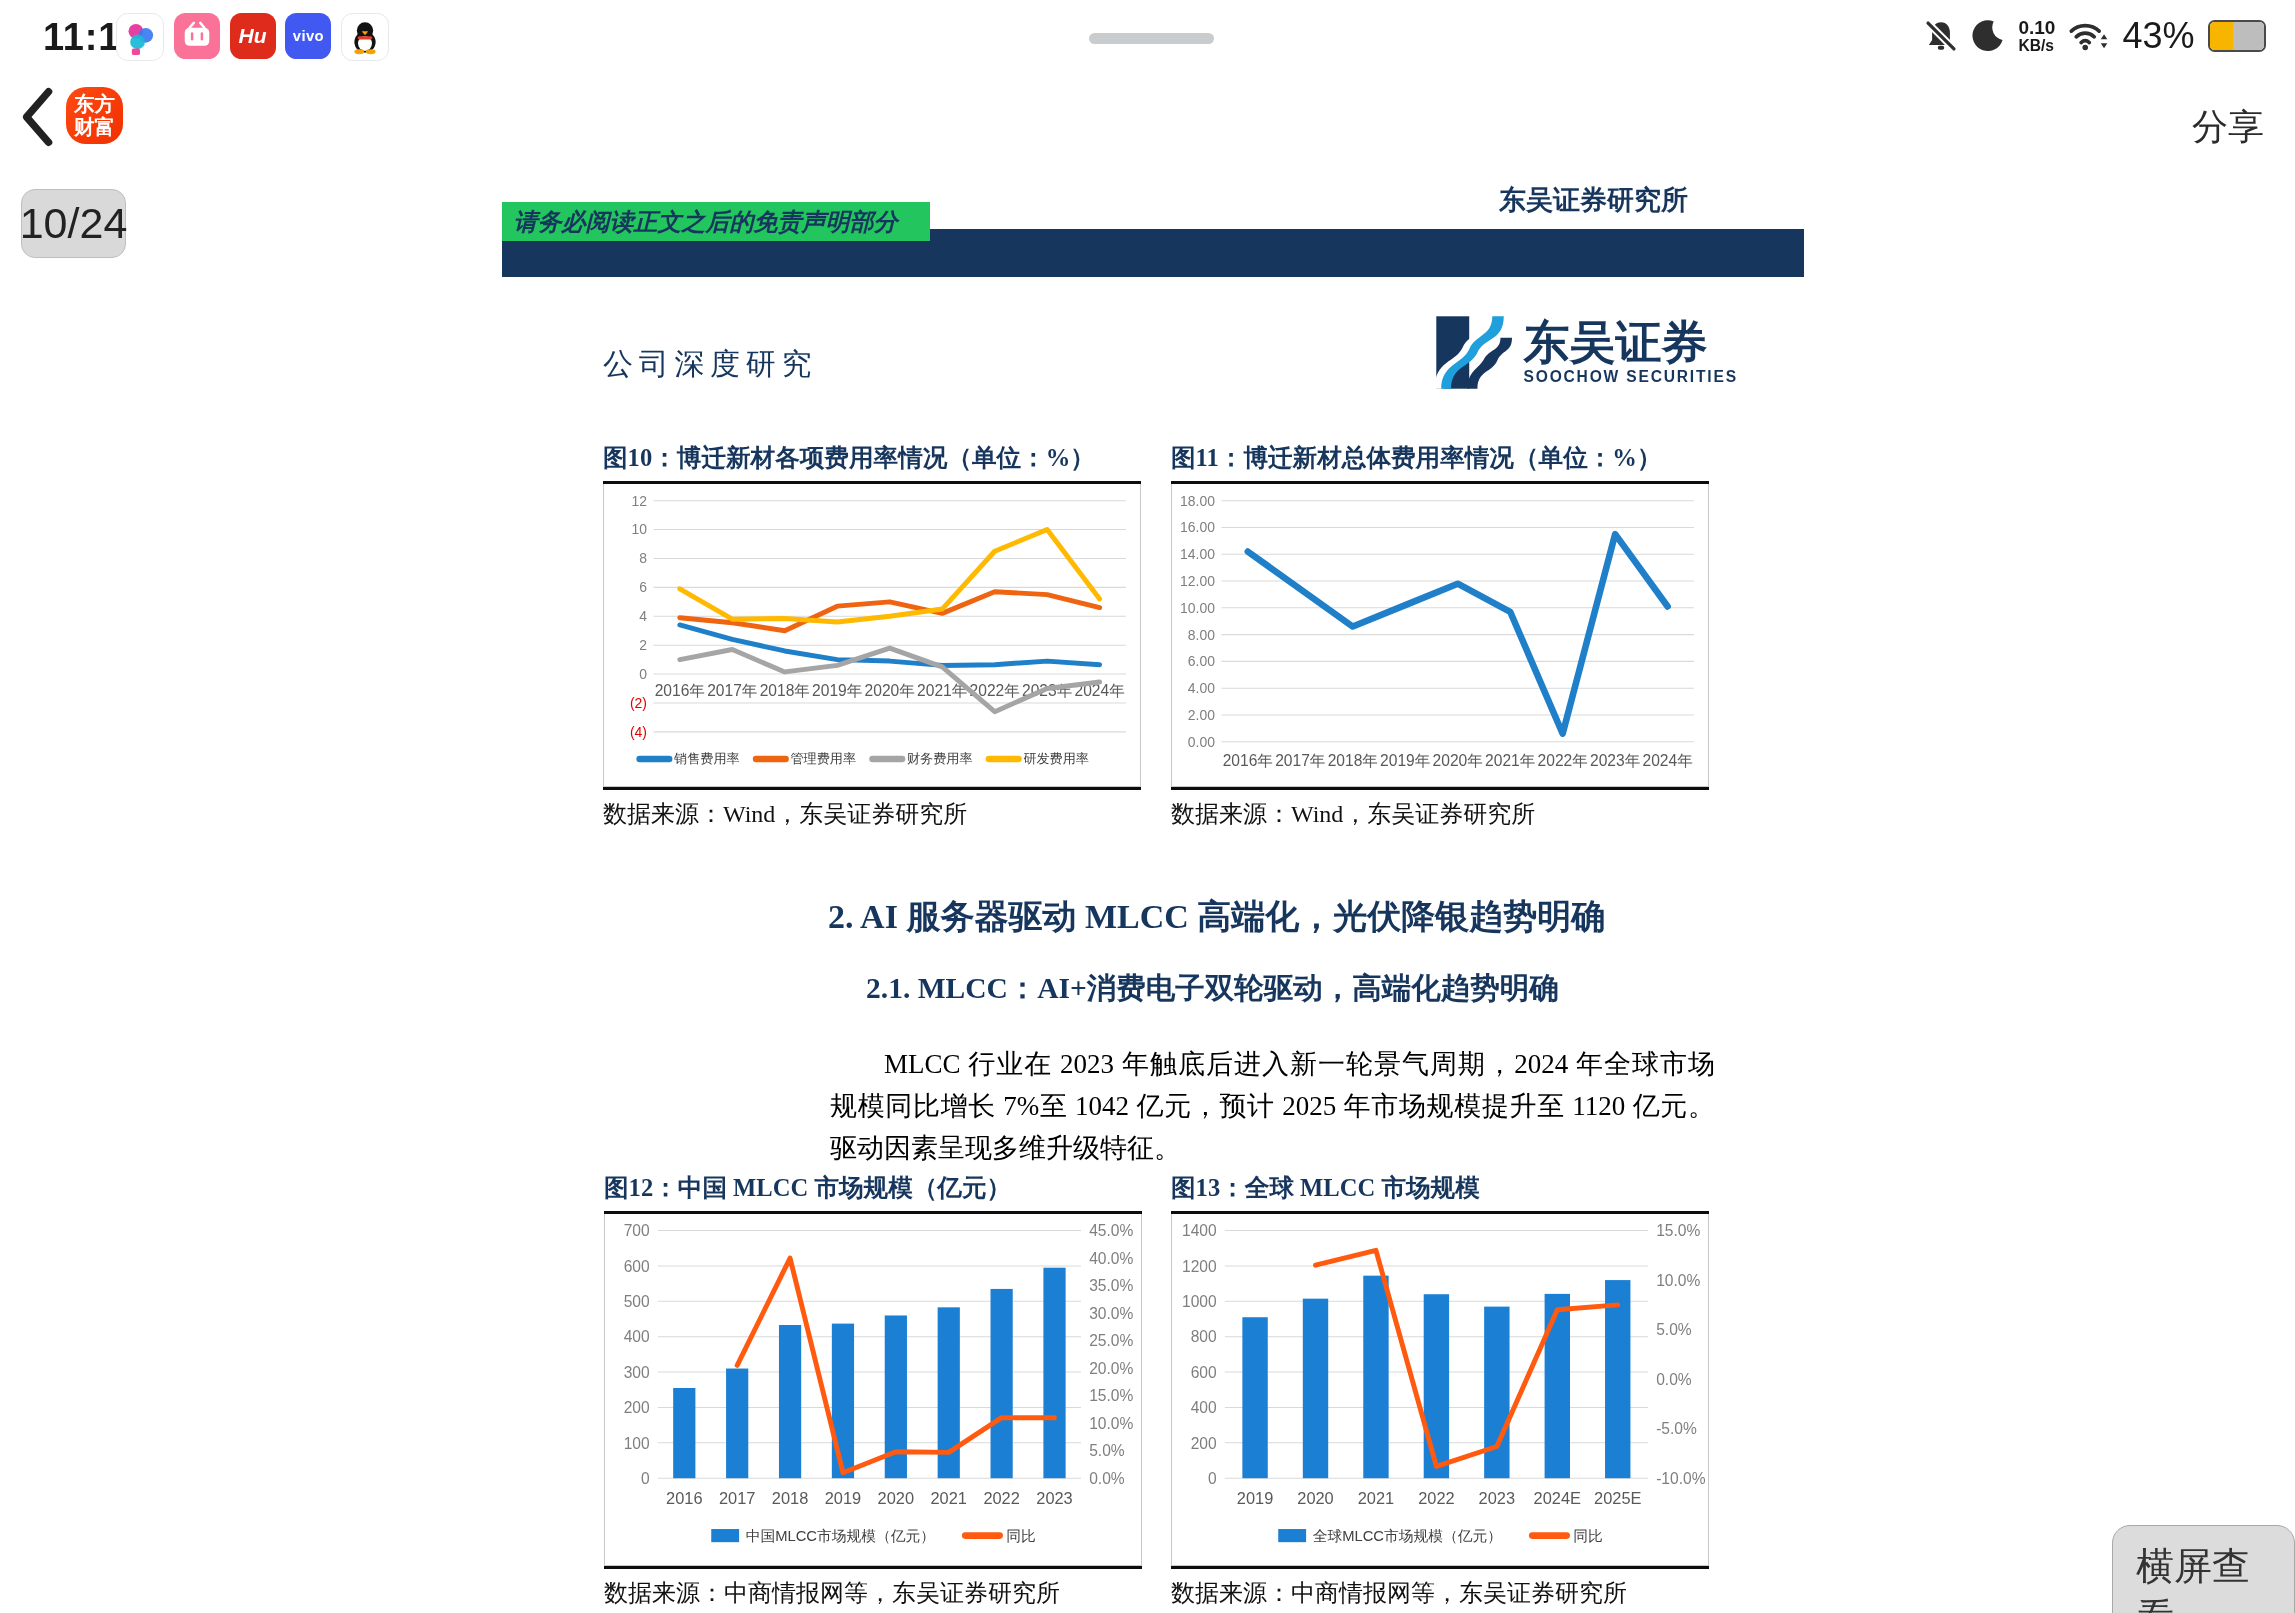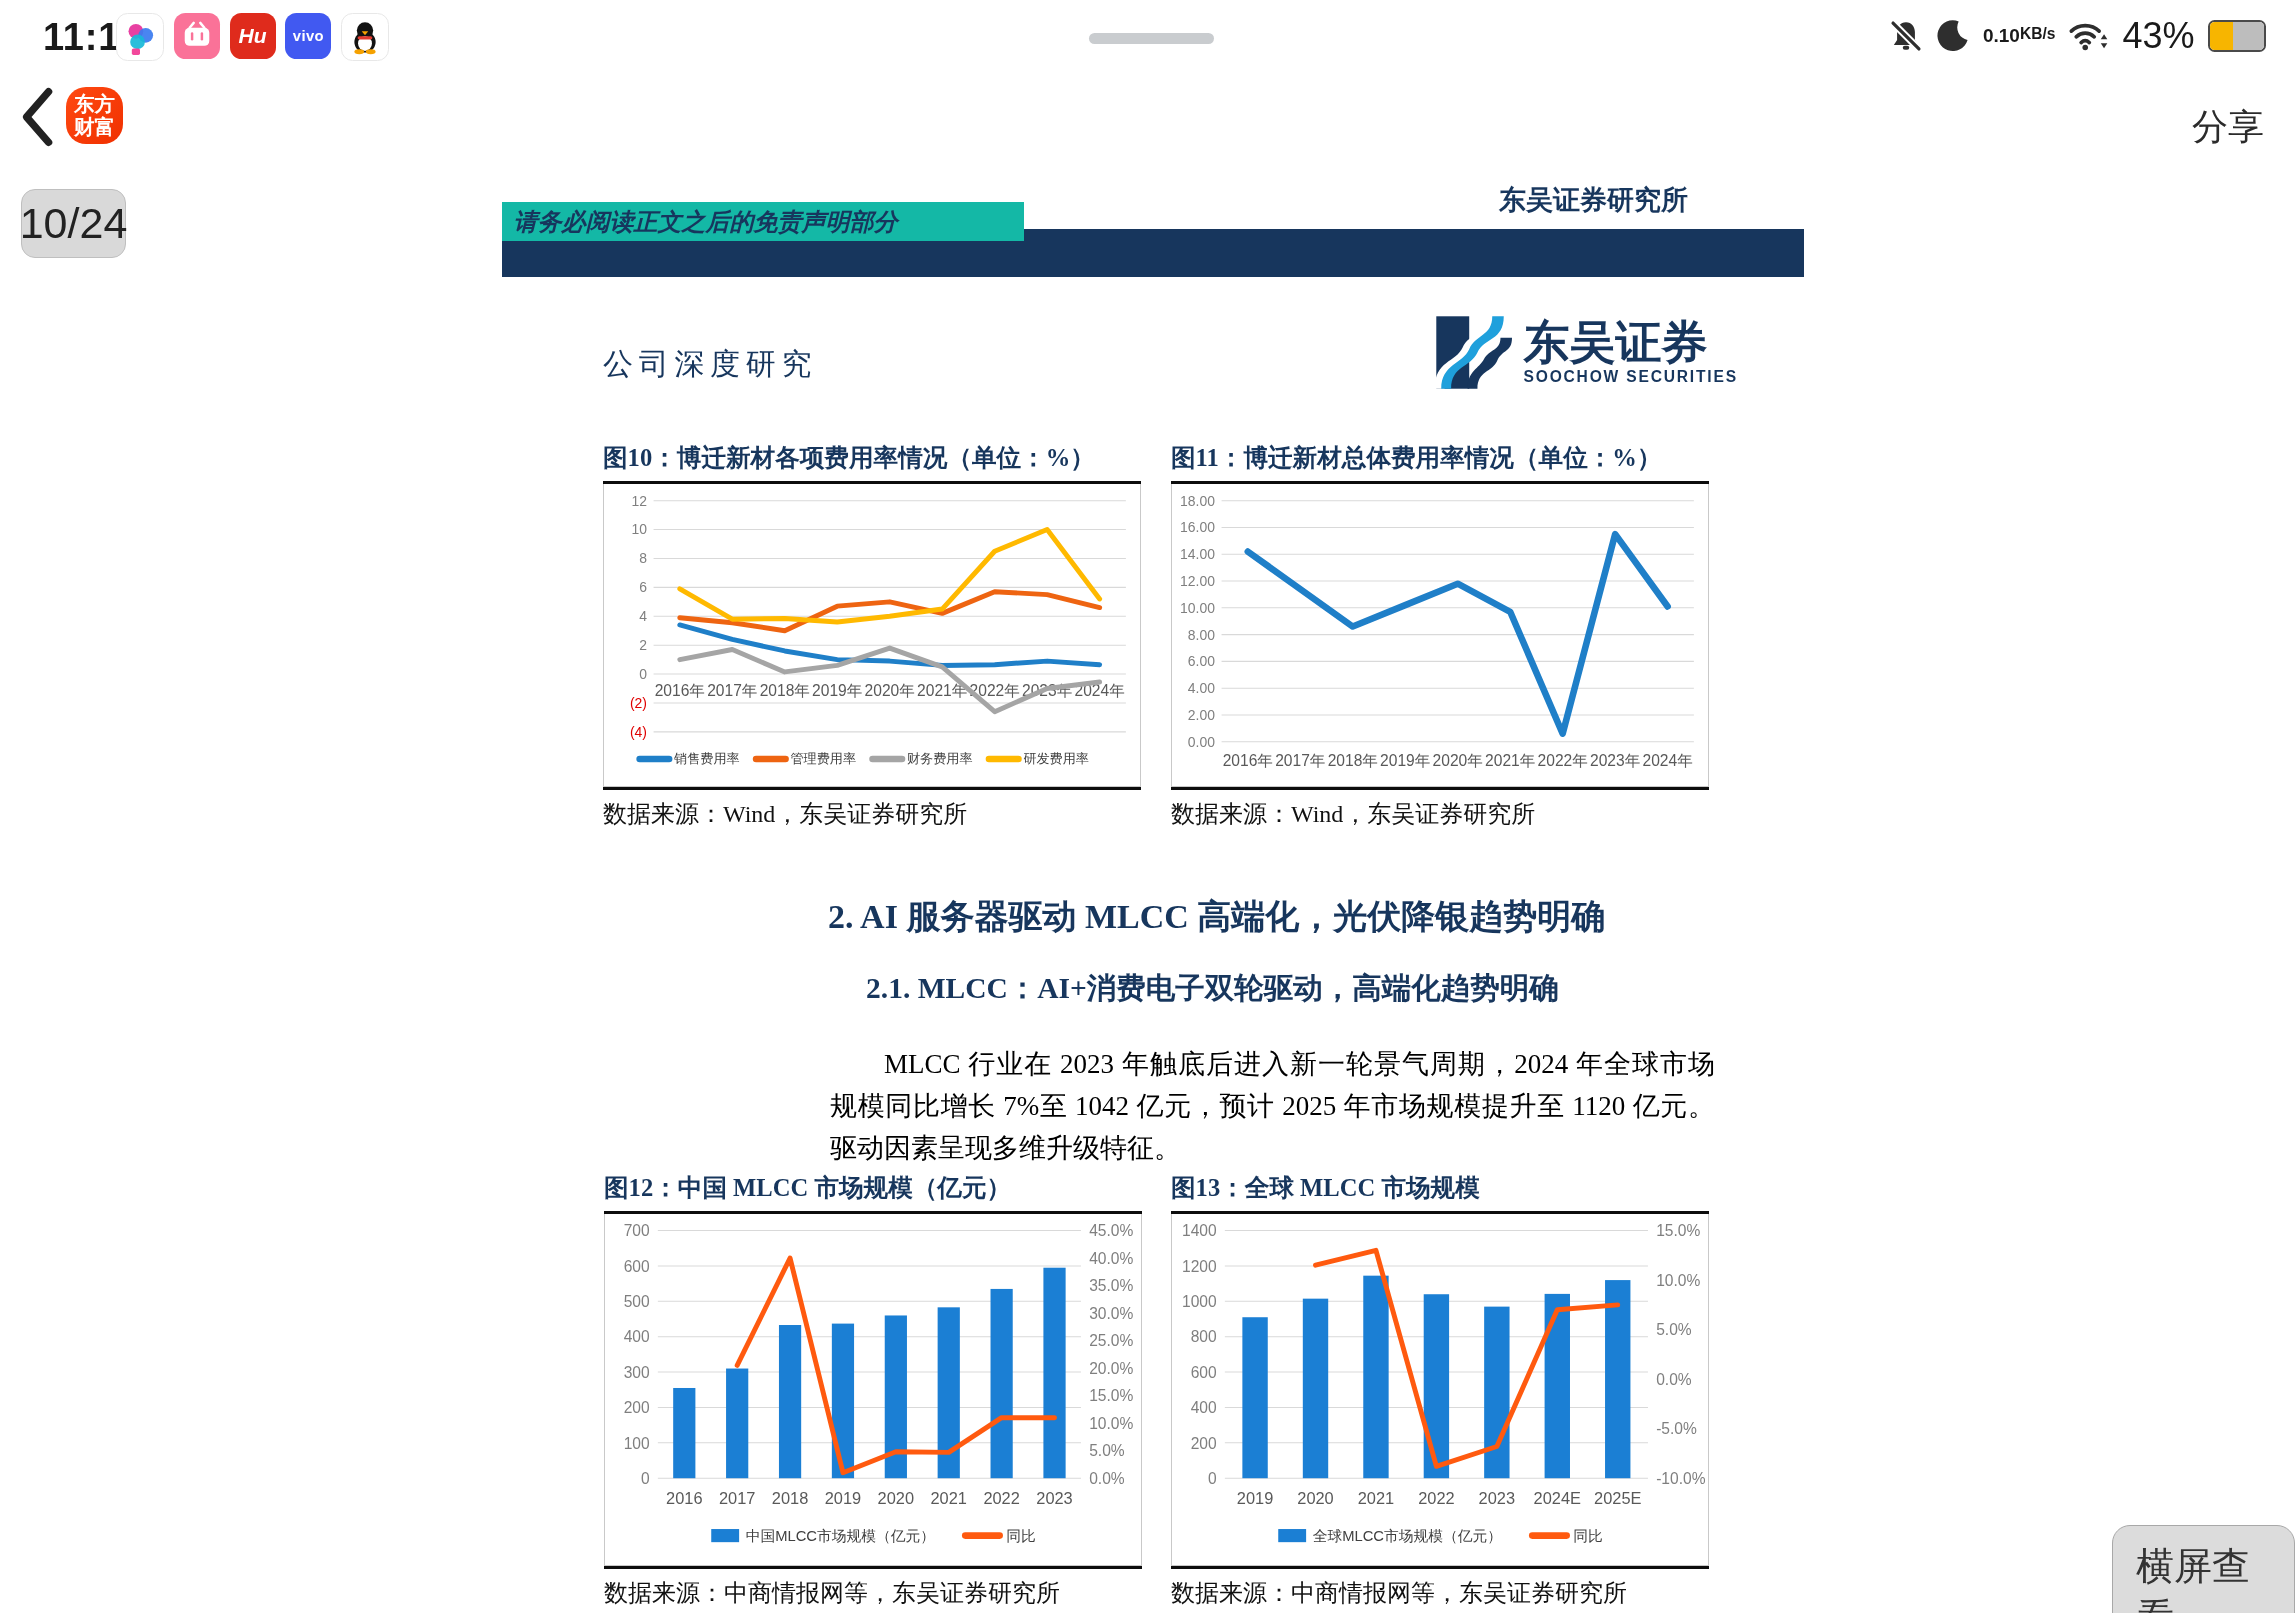--- a/index.html
+++ b/index.html
@@ -7,39 +7,39 @@
     width:2295px;height:1613px;position:relative;background:#FFFFFF;overflow:hidden;
     font-family:"Liberation Sans",sans-serif;color:#1A1A1A;
   }
   
   .statusbar{position:absolute;left:0;top:0;right:0;height:69px;}
   .time{position:absolute;left:43px;top:16.4px;font-size:38px;font-weight:600;letter-spacing:0.8px;}
   .appicons{position:absolute;left:116px;top:13px;display:flex;gap:9.8px;}
   .appic{width:46px;height:46px;border-radius:11.5px;display:flex;align-items:center;justify-content:center;position:relative;overflow:hidden;}
   .handle{position:absolute;left:1089px;top:33px;width:125px;height:10.7px;border-radius:5.7px;background:#C9CCCF;}
   .sbright{position:absolute;right:29.5px;top:9.8px;display:flex;align-items:center;gap:13px;height:52px;}
-  .speed{display:flex;flex-direction:row;align-items:flex-start;line-height:1.05;}
+  .speed{display:flex;flex-direction:column;align-items:flex-start;line-height:1.05;}
   .speed .v{font-size:19px;font-weight:700;}
   .speed .u{font-size:15.6px;font-weight:700;}
   .battpct{font-size:36px;font-weight:500;}
   .batt{width:54px;height:28px;border:2.5px solid #4A4A4A;border-radius:6.6px;position:relative;display:flex;overflow:hidden;}
   .batt .fill{background:#F7B500;height:100%;}
   .batt .rest{background:#BDBDBD;height:100%;flex:1;}
   
   .backbtn{position:absolute;left:14.8px;top:84px;width:46px;height:66px;display:flex;align-items:center;justify-content:center;}
   .applogo{position:absolute;left:66px;top:87px;width:57px;height:57px;border-radius:20px;
     background:linear-gradient(135deg,#FF4A12,#F03000);display:flex;flex-direction:column;align-items:center;justify-content:center;color:#fff;font-weight:800;}
   .applogo span{font-size:20.5px;line-height:1.1;}
   .sharebtn{position:absolute;right:31px;top:103px;font-size:36px;color:#2B2B2B;}
   .pagebadge{position:absolute;left:21px;top:189px;width:103px;height:67px;background:#D9D9D9;border:0.8px solid #BFBFBF;
     border-radius:14px;display:flex;align-items:center;justify-content:center;font-size:43px;color:#222;}
   
   .navy{color:#17365D;}
   .serif{font-family:"Liberation Serif",serif;}
-  .disclaimer{position:absolute;left:502px;top:202px;width:522px;height:39px;background:#14b8a6;z-index:3;
+  .disclaimer{position:absolute;left:502px;top:202px;width:428px;height:39px;background:#22c55e;z-index:3;
     display:flex;align-items:center;padding-left:11.5px;box-sizing:border-box;
     font-size:24px;font-style:italic;font-weight:700;}
   .institute{position:absolute;left:1499px;top:182px;font-size:27px;font-weight:700;}
   .navybar{position:absolute;left:502px;top:229px;width:1302px;height:48px;background:#17365D;z-index:2;}
   .reporttype{position:absolute;left:603px;top:344px;font-size:30px;letter-spacing:5.7px;}
   .brand{position:absolute;left:1433px;top:313px;display:flex;align-items:center;gap:11.5px;}
   .brandtxt{display:flex;flex-direction:column;}
   .brandcn{font-size:46px;font-weight:800;line-height:1.05;}
   .branden{font-size:15.6px;font-weight:700;letter-spacing:1.8px;margin-top:0;}
   

